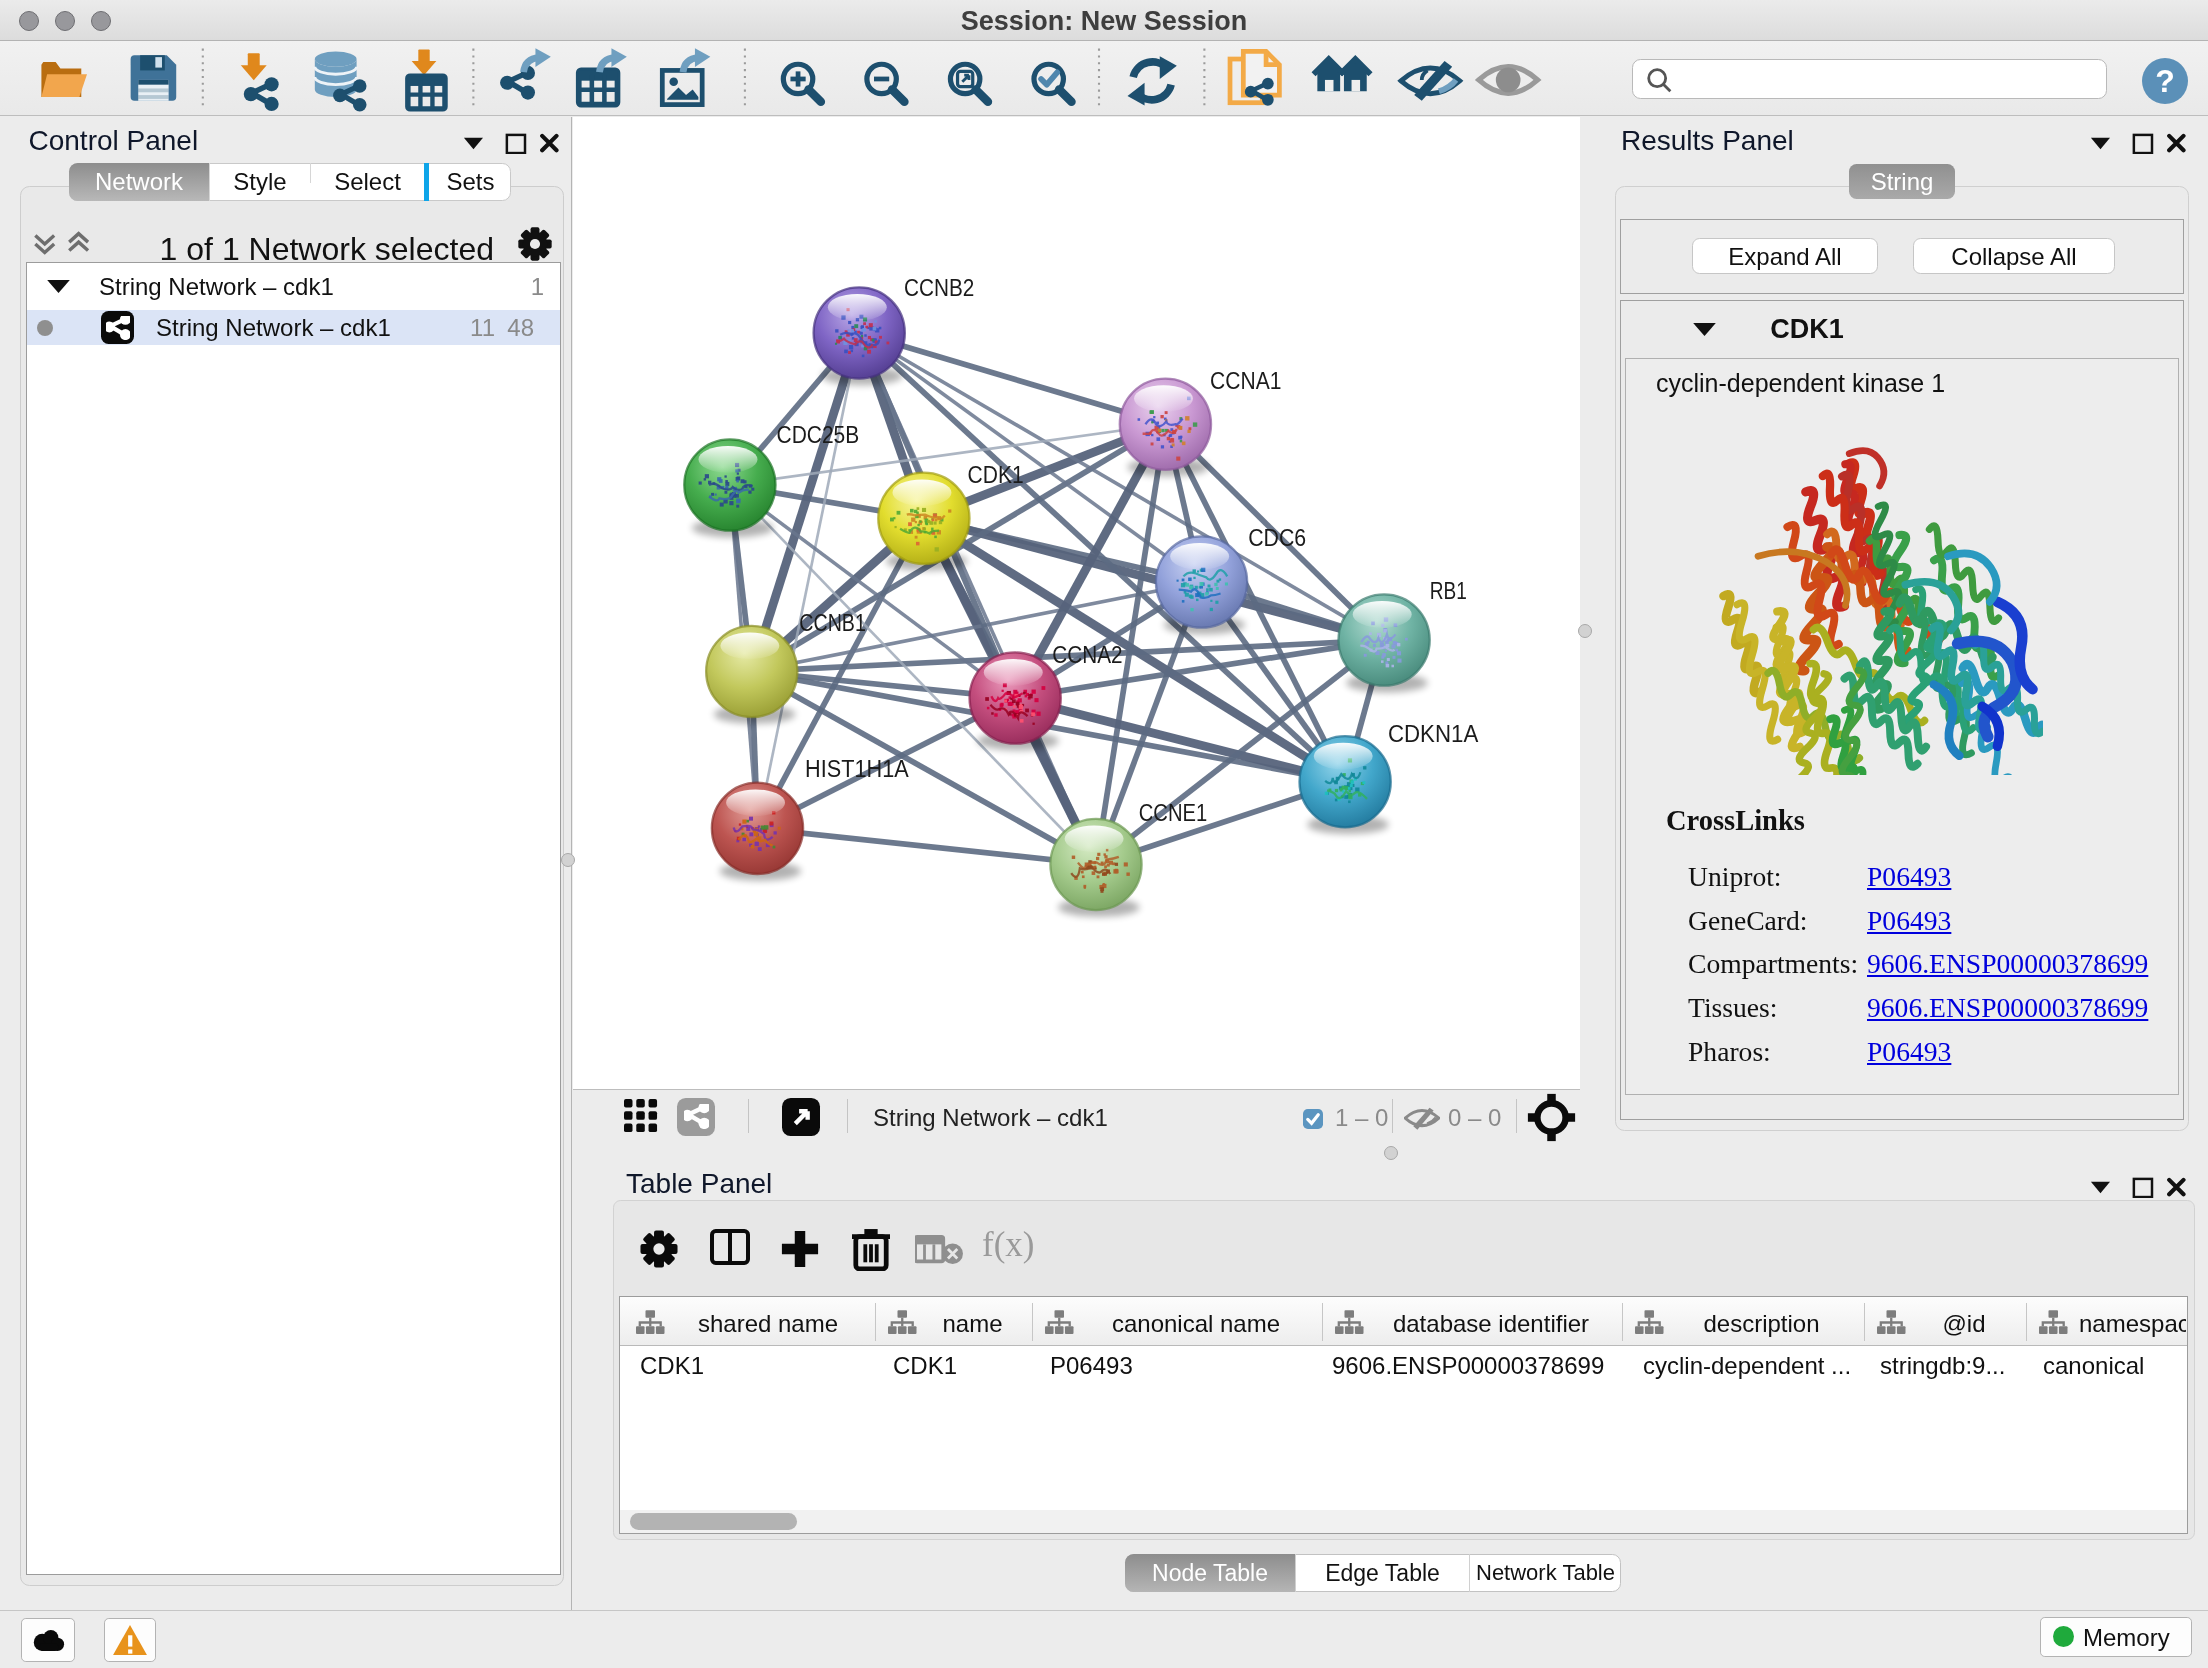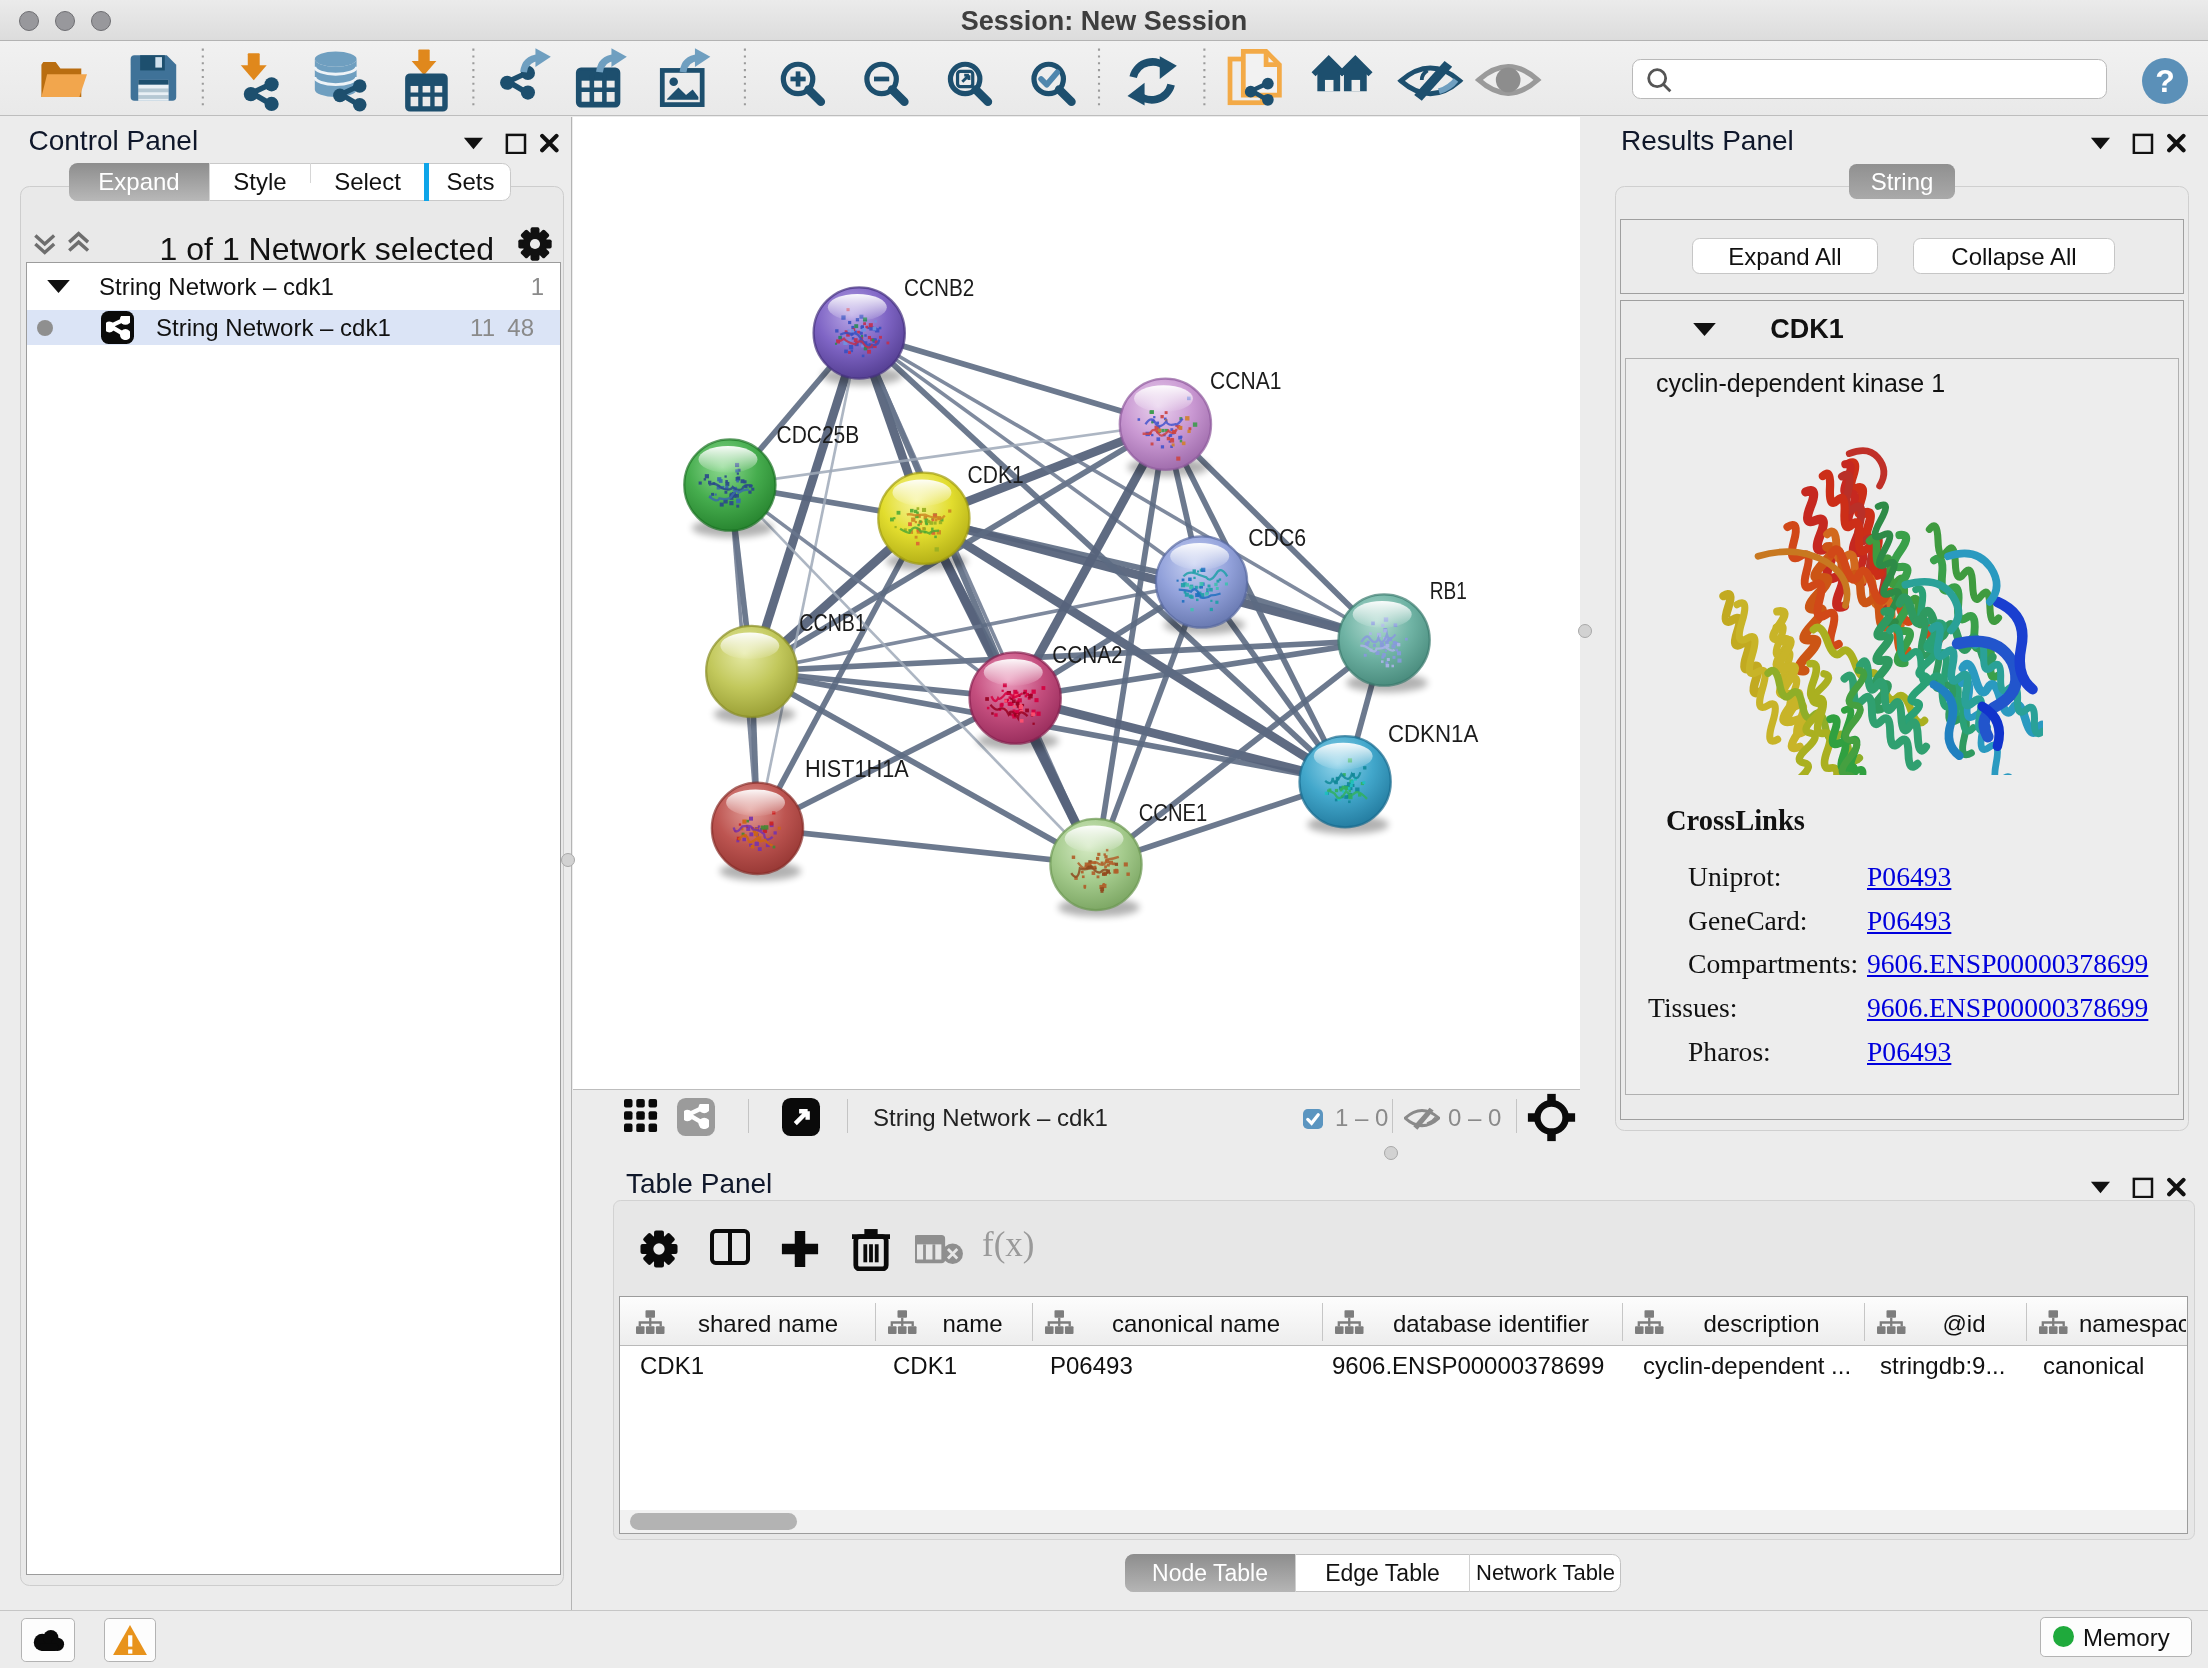--- a/index.html
+++ b/index.html
@@ -179,21 +179,21 @@
 
 <div class="abs" style="left:0;top:117px;width:572px;height:1493px;background:#ececec;border-right:1px solid #b4b4b4"></div>
 <div class="abs ttl" style="left:28.5px;top:125px">Control Panel</div>
 <svg class="abs" style="left:462px;top:133px" width="105" height="21" viewBox="0 0 110 22">
 <path d="M2 5 L22 5 L12 17 Z" fill="#111"></path>
 <rect x="47" y="2" width="19" height="19" fill="none" stroke="#111" stroke-width="2.6"></rect>
 <path d="M84 3 L99 18 M99 3 L84 18" stroke="#111" stroke-width="4.4" stroke-linecap="round"></path>
 </svg>
 
 <div class="abs" style="left:69px;top:163px;width:442px;height:38px;background:#fff;border:1px solid #c9c9c9;border-radius:8.6px;z-index:2"></div>
-<div class="abs" style="left:69px;top:163px;width:140px;height:38px;background:linear-gradient(#8d8d8d,#b8b8b8);border-radius:8.6px 0 0 8.6px;color:#fff;font-size:24px;text-align:center;line-height:38px;z-index:3">Expand</div>
+<div class="abs" style="left:69px;top:163px;width:140px;height:38px;background:linear-gradient(#8d8d8d,#b8b8b8);border-radius:8.6px 0 0 8.6px;color:#fff;font-size:24px;text-align:center;line-height:38px;z-index:3">Network</div>
 <div class="abs" style="left:209px;top:163px;width:101px;height:38px;border-left:1px solid #d6d6d6;font-size:24px;text-align:center;line-height:38px;color:#111;z-index:3">Style</div>
 <div class="abs" style="left:310px;top:163px;width:114px;height:20px;border-left:1px solid #d6d6d6;font-size:24px;text-align:center;line-height:38px;color:#111;z-index:3">Select</div>
 <div class="abs" style="left:424px;top:163px;width:88px;height:38px;border-left:5px solid #0ea5e9;font-size:24px;text-align:center;line-height:38px;color:#111;z-index:3">Sets</div>
 
 <div class="abs" style="left:20px;top:186px;width:544px;height:1400px;background:#e9e9e9;border:1px solid #cdcdcd;border-radius:9.5px"></div>
 <svg class="abs" style="left:31px;top:228px" width="67" height="32" viewBox="0 0 70 34" fill="none" stroke="#6e6e6e" stroke-width="3.6">
 <path d="M4 8 L14 17 L24 8 M4 17 L14 26 L24 17"></path>
 <path d="M40 24 L50 15 L60 24 M40 15 L50 6 L60 15"></path>
 </svg>
 <div class="abs" style="left:95px;top:231px;width:399px;text-align:right;font-size:32px;color:#111">1 of 1 Network selected</div>
@@ -1062,21 +1062,21 @@
 <path d="M352 168 Q 384 182 377 216 Q 371 246 389 260" stroke="#1a3fd0" stroke-width="11"></path>
 <path d="M336 278 Q 360 292 352 320" stroke="#1133cc" stroke-width="10"></path>
 <path d="M285 255 Q 312 268 303 296 Q 296 318 312 330" stroke="#2080c0" stroke-width="9"></path>
 <path d="M300 120 Q 330 110 345 132 Q 358 152 344 168" stroke="#2a9ac0" stroke-width="8"></path>
 </g>
   </svg>
 <div class="abs serif" style="left:1666px;top:805px;font-size:28.5px;font-weight:bold;color:#111">CrossLinks</div>
 <div class="abs serif" style="left:1688px;top:861px;font-size:27.6px;color:#111">Uniprot:</div>
 <div class="abs serif" style="left:1688px;top:905px;font-size:27.6px;color:#111">GeneCard:</div>
 <div class="abs serif" style="left:1688px;top:948px;font-size:27.6px;color:#111">Compartments:</div>
-<div class="abs serif" style="left:1648px;top:992px;font-size:27.6px;color:#111">Tissues:</div>
+<div class="abs serif" style="left:1688px;top:992px;font-size:27.6px;color:#111">Tissues:</div>
 <div class="abs serif" style="left:1688px;top:1036px;font-size:27.6px;color:#111">Pharos:</div>
 <div class="abs serif" style="left:1867px;top:861px;font-size:27.6px"><a class="lnk">P06493</a></div>
 <div class="abs serif" style="left:1867px;top:905px;font-size:27.6px"><a class="lnk">P06493</a></div>
 <div class="abs serif" style="left:1867px;top:948px;font-size:27.6px"><a class="lnk">9606.ENSP00000378699</a></div>
 <div class="abs serif" style="left:1867px;top:992px;font-size:27.6px"><a class="lnk">9606.ENSP00000378699</a></div>
 <div class="abs serif" style="left:1867px;top:1036px;font-size:27.6px"><a class="lnk">P06493</a></div>
 
 <div class="abs ttl" style="left:626px;top:1168px">Table Panel</div>
 <svg class="abs" style="left:2089px;top:1177px" width="105" height="21" viewBox="0 0 110 22">
 <path d="M2 5 L22 5 L12 17 Z" fill="#111"></path>

